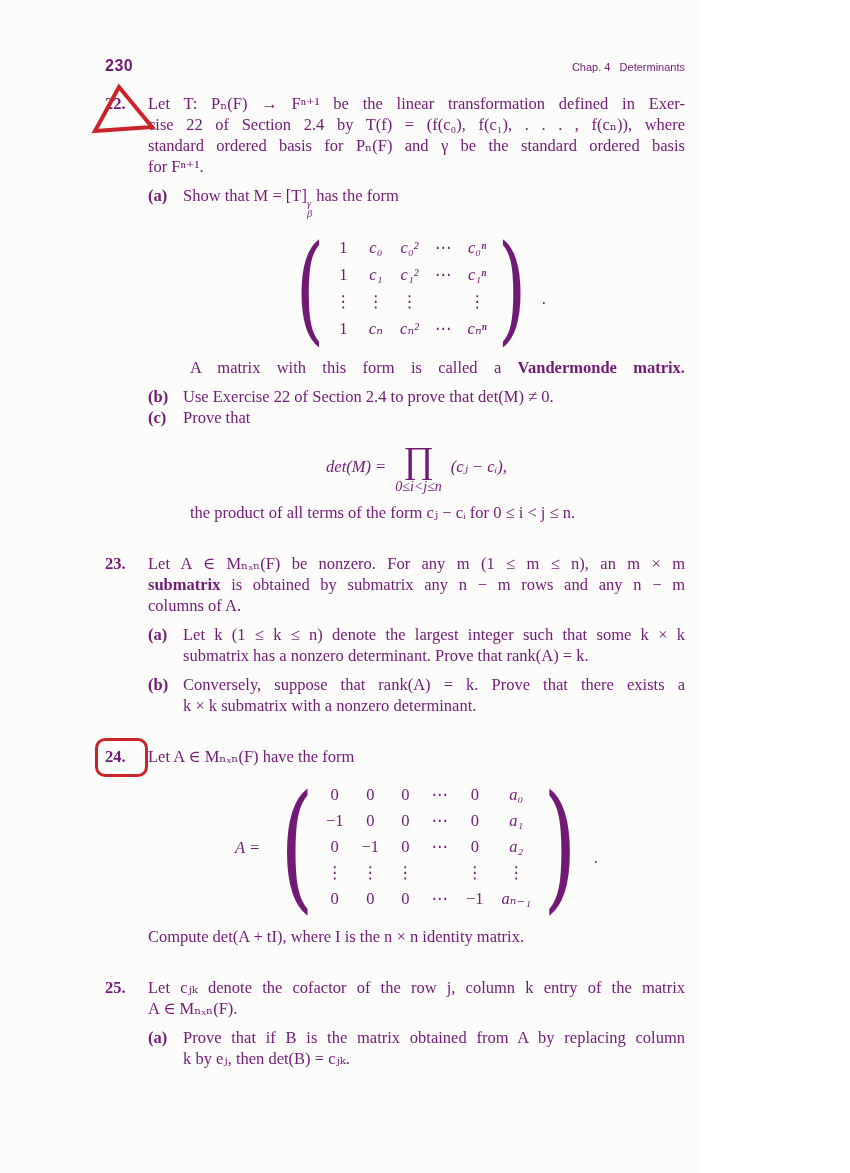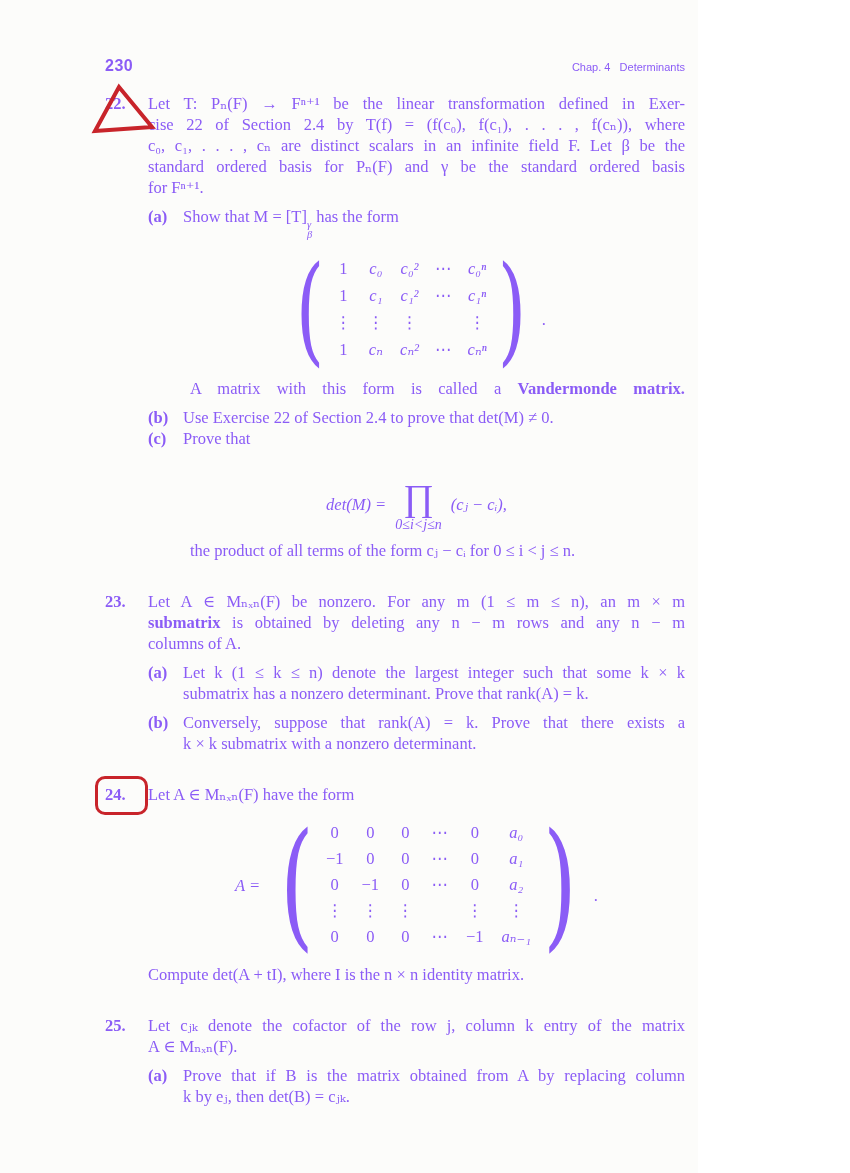--- a/index.html
+++ b/index.html
@@ -1,18 +1,18 @@
 <!DOCTYPE html>
 <html><head>
 <meta charset="utf-8">
 <style>
   html,body { margin:0; padding:0; }
   .page {
     position:relative; width:698px; height:1173px;
-    background:#fcfcfa; color:#8b5cf6;
+    background:#fcfcfa; color:#701a75;
     font-family:"Liberation Serif","DejaVu Serif",serif;
     overflow:hidden;
   }
   .header {
     position:absolute; left:105px; top:57px; width:580px;
     display:flex; justify-content:space-between; align-items:baseline;
     font-family:"Liberation Sans","DejaVu Sans",sans-serif;
   }
   .page-num { font-size:16px; font-weight:bold; letter-spacing:0.5px; }
   .chap { font-size:11px; white-space:pre; }
@@ -51,21 +51,21 @@
   .m1::before, .m1::after { font-size:118px; line-height:114px; }
   .m2::before, .m2::after { font-size:138px; line-height:134px; }
   .m-grid { display:grid; text-align:center; align-items:center;
             font-size:16.5px; line-height:27px; column-gap:16px; margin:0 2px; }
   .m2 .m-grid { line-height:26px; column-gap:18px; }
   .m-grid .it { font-style:italic; }
   .mlhs { margin-right:10px; font-style:italic; }
   .mperiod { margin-left:7px; margin-top:20px; }
 
   
-  .formula { display:flex; justify-content:center; align-items:flex-start; margin:30px 0 9px; }
+  .formula { display:flex; justify-content:center; align-items:flex-start; margin:13px 0 9px; }
   .flhs, .frhs { padding-top:15px; font-style:italic; }
   .prod-wrap { display:inline-flex; flex-direction:column; align-items:center; margin:0 9px; }
   .prod-sym { font-size:37px; line-height:38px; }
   .prod-lim { font-size:14px; line-height:13px; font-style:italic; margin-top:1px; }
 
   
   .tri-svg { position:absolute; left:-14px; top:-10px; width:66px; height:54px; pointer-events:none; }
   .redbox {
     position:absolute; left:-10px; top:-8px; width:47px; height:33px;
     border:3.5px solid #c8242a; border-radius:10px; pointer-events:none;
@@ -84,21 +84,20 @@
   <div class="content">
 
     <div class="prob">
       <svg class="tri-svg" viewBox="0 0 66 54">
         <polygon points="28,4 4,48 61,44" fill="none" stroke="#c8242a" stroke-width="4" stroke-linejoin="miter"></polygon>
       </svg>
       <div class="pnum">22.</div>
       <div class="pbody">
         <div class="jline">Let T: Pₙ(F) → Fⁿ⁺¹ be the linear transformation defined in Exer-</div>
         <div class="jline">cise 22 of Section 2.4 by T(f) = (f(c₀), f(c₁), . . . , f(cₙ)), where</div>
-        <div class="jline">c₀, c₁, . . . , cₙ are distinct scalars in an infinite field F. Let β be the</div>
         <div class="jline">standard ordered basis for Pₙ(F) and γ be the standard ordered basis</div>
         <div class="lline">for Fⁿ⁺¹.</div>
 
         <div class="sub">
           <div class="slabel">(a)</div>
           <div class="sbody"><span>Show that M = [T]</span><span class="supsub">
                 <span>γ</span>
                 <span>β</span>
               </span><span> has the form</span></div>
         </div>
@@ -152,21 +151,21 @@
         </div>
 
         <div class="indent lline">the product of all terms of the form cⱼ − cᵢ for 0 ≤ i &lt; j ≤ n.</div>
       </div>
     </div>
 
     <div class="prob">
       <div class="pnum">23.</div>
       <div class="pbody">
         <div class="jline">Let A ∈ Mₙₓₙ(F) be nonzero. For any m (1 ≤ m ≤ n), an m × m</div>
-        <div class="jline"><span class="b">submatrix</span><span> is obtained by deleting any n − m rows and any n − m</span></div>
+        <div class="jline"><span class="b">submatrix</span><span> is obtained by submatrix any n − m rows and any n − m</span></div>
         <div class="lline">columns of A.</div>
 
         <div class="sub">
           <div class="slabel">(a)</div>
           <div class="sbody">
             <div class="jline">Let k (1 ≤ k ≤ n) denote the largest integer such that some k × k</div>
             <div class="lline">submatrix has a nonzero determinant. Prove that rank(A) = k.</div>
           </div>
         </div>
         <div class="sub">

